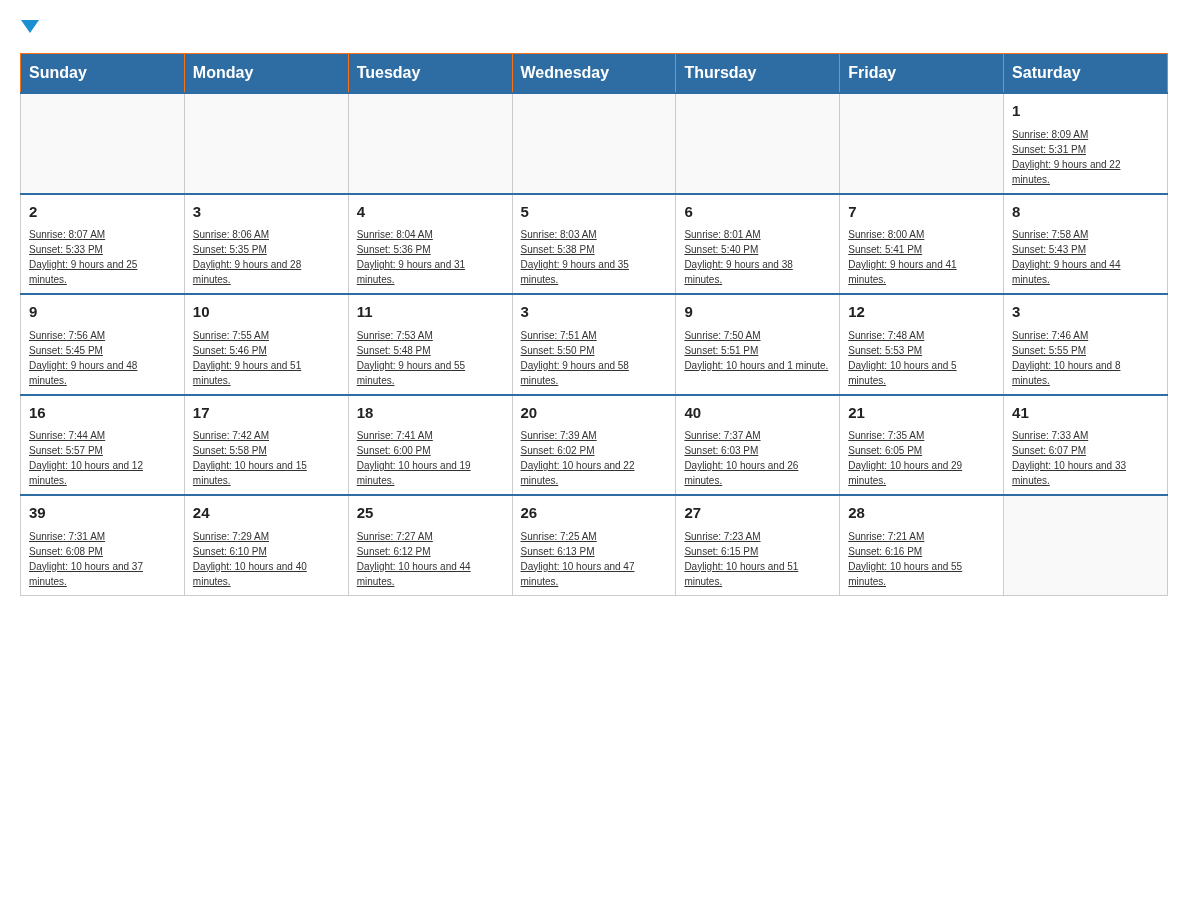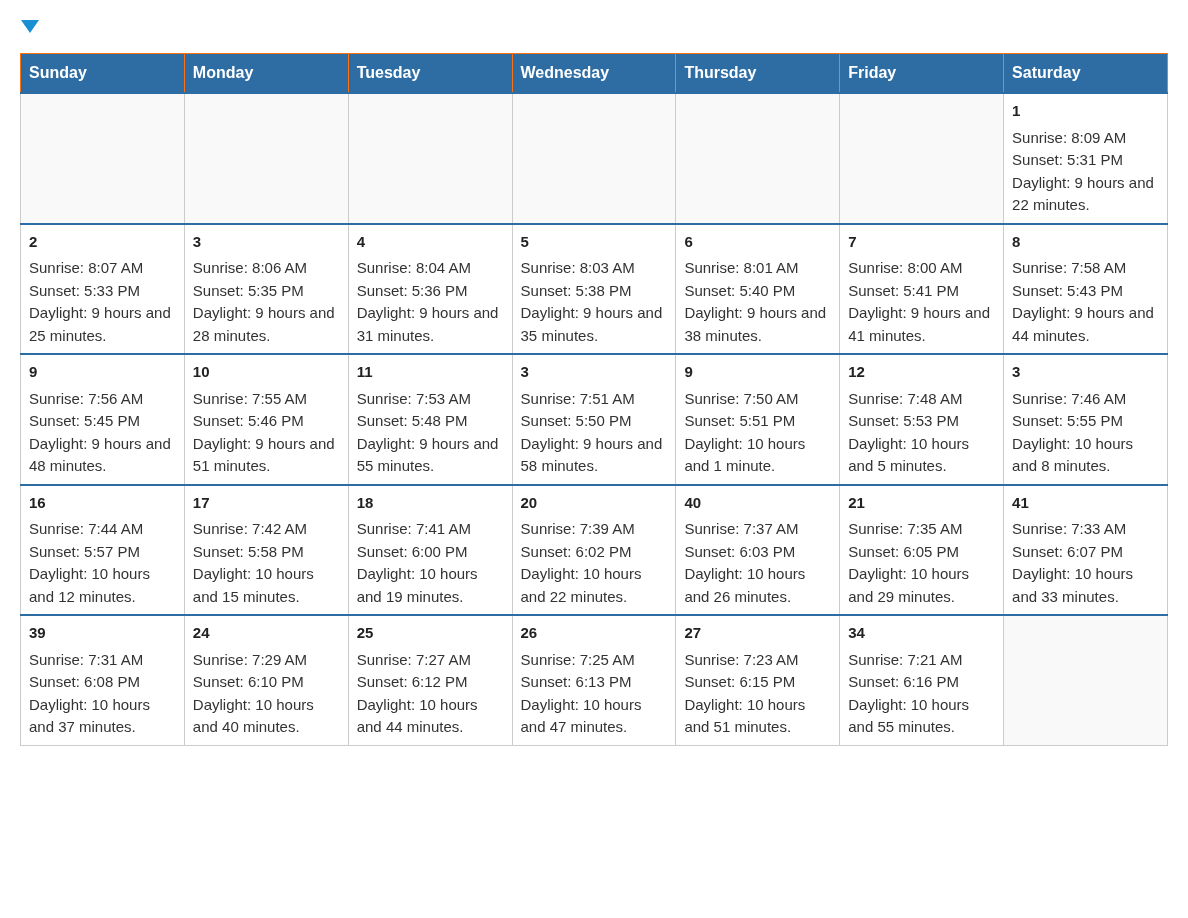--- a/index.html
+++ b/index.html
@@ -63,22 +63,23 @@
       background: #f9f9f9;
     }
     .day-num {
       font-size: 15px;
       font-weight: bold;
       display: block;
       margin-bottom: 4px;
       color: #222;
     }
     .day-info {
-      font-size: 15px;
+      font-size: 10px;
       color: #333;
+      text-decoration: underline;
     }
     tr.week-row td {
       border-top: 2px solid #2e6da4;
     }
     .logo-name {
       font-size: 26px;
       font-weight: bold;
       color: #1a1a1a;
     }
     .logo-triangle {
@@ -248,19 +249,19 @@
         </td>
         <td>
           <span class="day-num">26</span>
           <div class="day-info">Sunrise: 7:25 AM<br>Sunset: 6:13 PM<br>Daylight: 10 hours and 47 minutes.</div>
         </td>
         <td>
           <span class="day-num">27</span>
           <div class="day-info">Sunrise: 7:23 AM<br>Sunset: 6:15 PM<br>Daylight: 10 hours and 51 minutes.</div>
         </td>
         <td>
-          <span class="day-num">34</span>
+          <span class="day-num">28</span>
           <div class="day-info">Sunrise: 7:21 AM<br>Sunset: 6:16 PM<br>Daylight: 10 hours and 55 minutes.</div>
         </td>
         <td class="empty"></td>
       </tr>
     </tbody>
 </table>
 
 </body></html>

